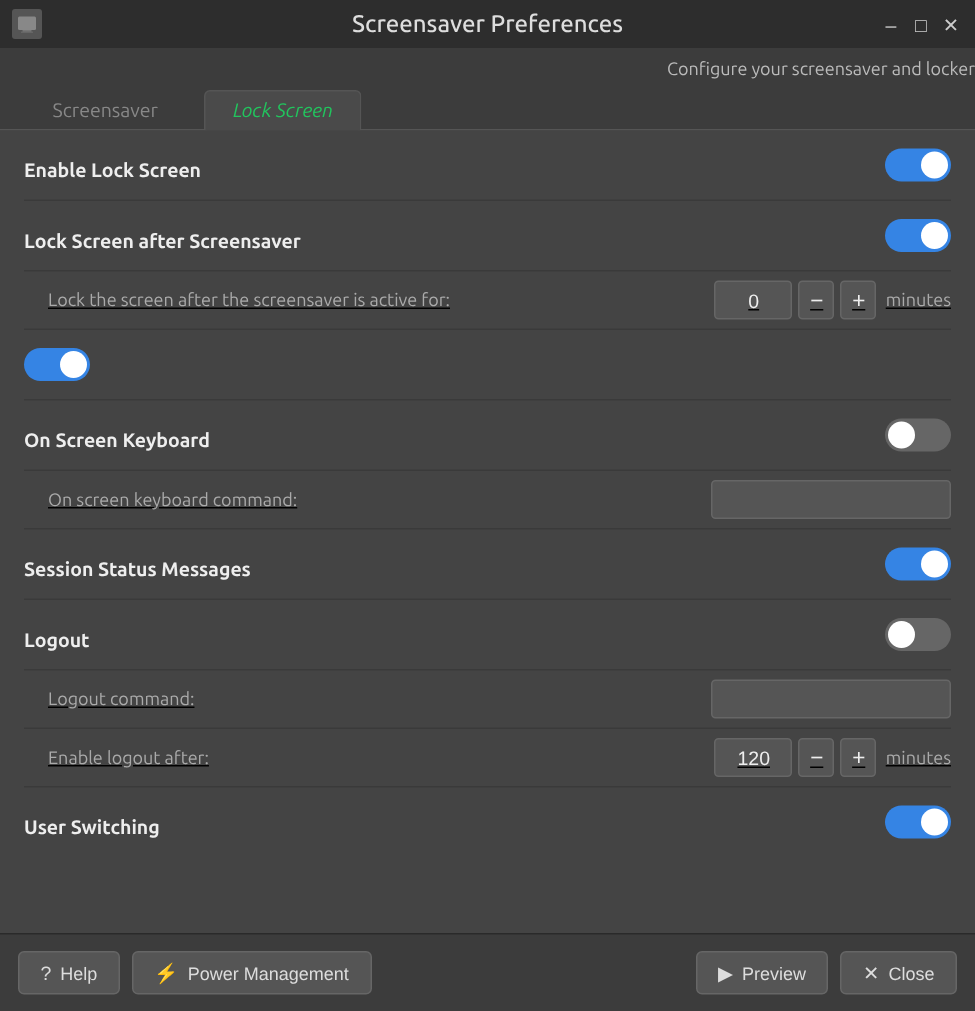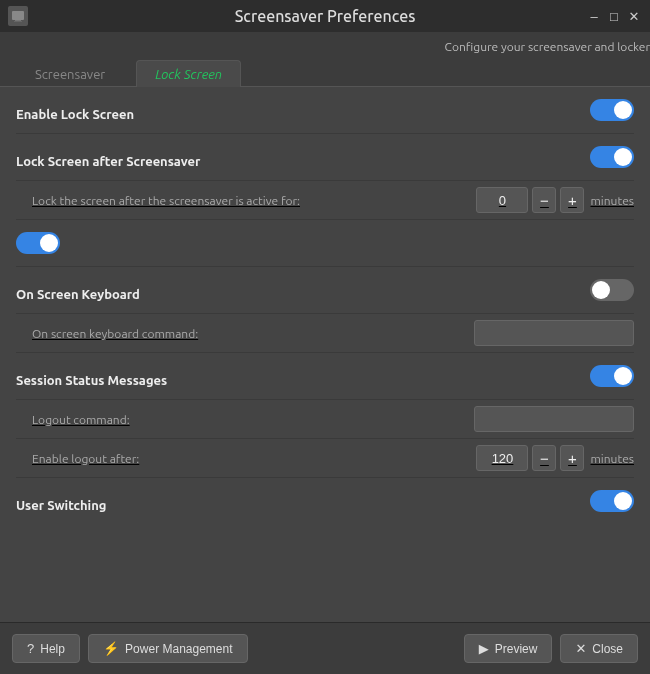--- a/index.html
+++ b/index.html
@@ -343,20 +343,26 @@
       <input class="text-input" type="text" value="" style="">
     </div>
 
     <div class="setting-row">
       <span class="setting-label">Session Status Messages</span>
       <div class="toggle on">
         <div class="toggle-knob"></div>
       </div>
     </div>
 
+    <div class="setting-row">
+      <span class="setting-label">Logout</span>
+      <div class="toggle off">
+        <div class="toggle-knob"></div>
+      </div>
+    </div>
 
     <div class="sub-row">
       <span class="sub-row-label">Logout command:</span>
       <input class="text-input" type="text" value="" style="">
     </div>
 
     <div class="sub-row">
       <span class="sub-row-label">Enable logout after:</span>
       <div class="number-control">
         <input class="number-input" type="text" value="120" style="">

